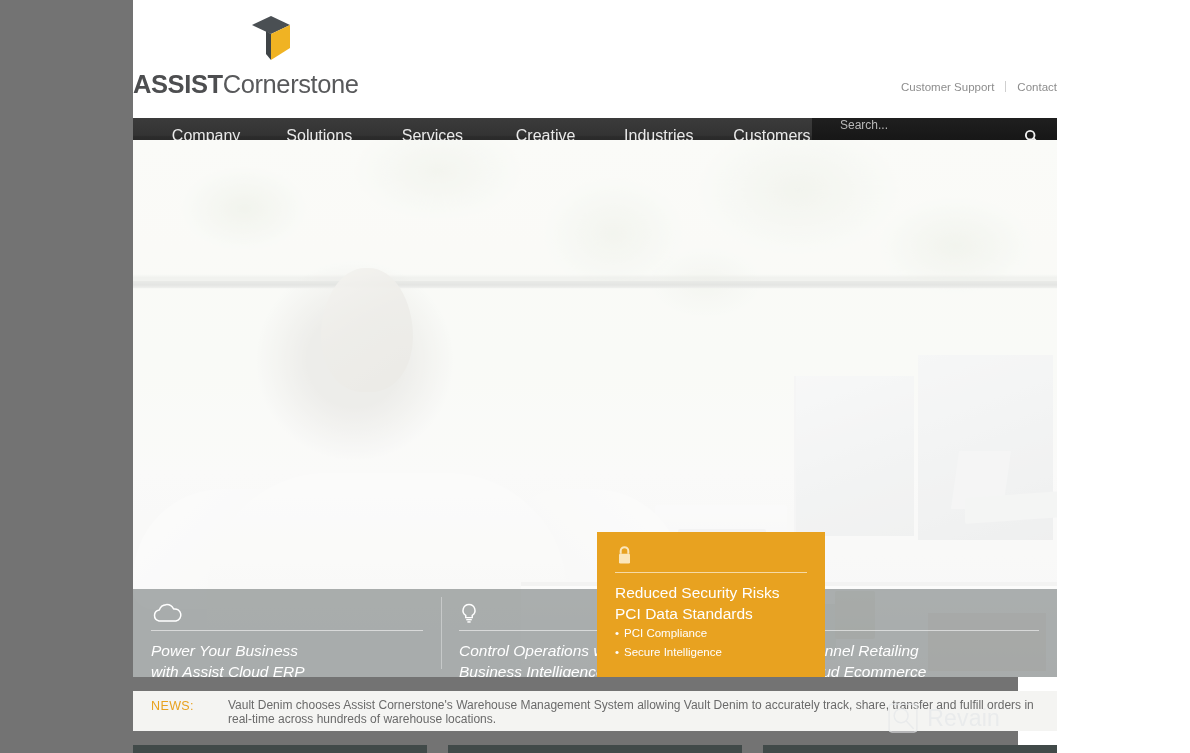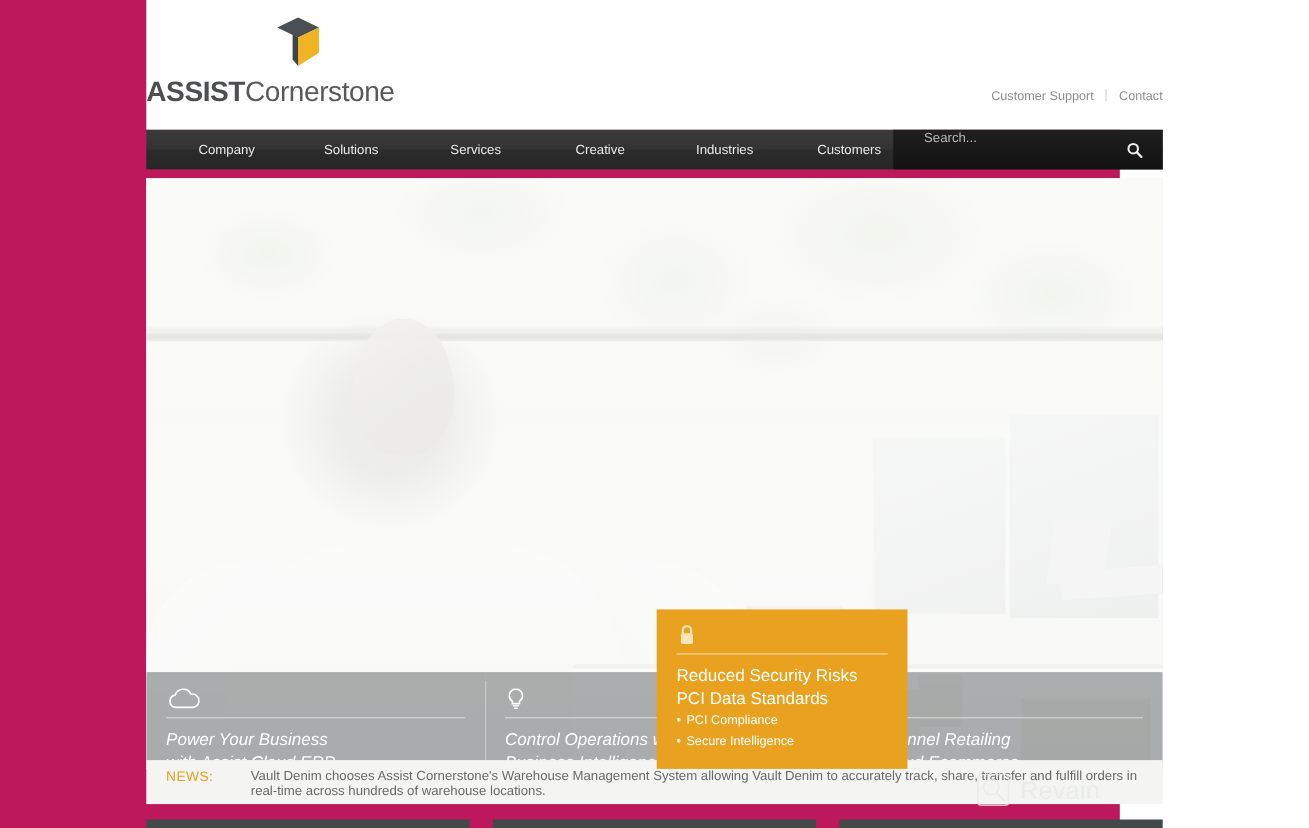--- a/index.html
+++ b/index.html
@@ -5,21 +5,21 @@
   * { box-sizing: border-box; margin: 0; padding: 0; }
   html, body {
     width: 1190px; height: 753px;
     overflow: hidden;
     background: #ffffff;
     font-family: "Liberation Sans", sans-serif;
   }
   .page {
     position: relative;
     width: 1018px; height: 753px;
-    background: #be185d;
+    background: #737373;
   }
 
   
   .header {
     position: absolute;
     left: 133px; top: 0;
     width: 924px; height: 118px;
     background: #ffffff;
   }
   .logo-wrap {
@@ -73,21 +73,21 @@
   }
   .nav-items {
     display: flex;
     align-items: center;
     width: 679px;
     height: 100%;
   }
   .nav-item {
     flex: 1 1 0;
     text-align: center;
-    font-size: 12px;
+    font-size: 16px;
     color: #e9e9e9;
     line-height: 36px;
     cursor: pointer;
     white-space: nowrap;
     margin-left: 33px;
   }
   .nav-search {
     position: relative;
     width: 245px;
     height: 100%;
@@ -115,21 +115,21 @@
     border: 0;
     cursor: pointer;
     display: flex;
     align-items: center;
     justify-content: center;
   }
 
   
   .hero {
     position: absolute;
-    left: 133px; top: 162px;
+    left: 133px; top: 140px;
     width: 924px; height: 537px;
     overflow: hidden;
     background: #f4f5f2;
   }
   .hero-photo {
     position: absolute;
     inset: 0;
     
     background:
       radial-gradient(circle at 24% 41%, rgba(188,186,178,0.55) 0 6%, rgba(188,186,178,0) 13%),

